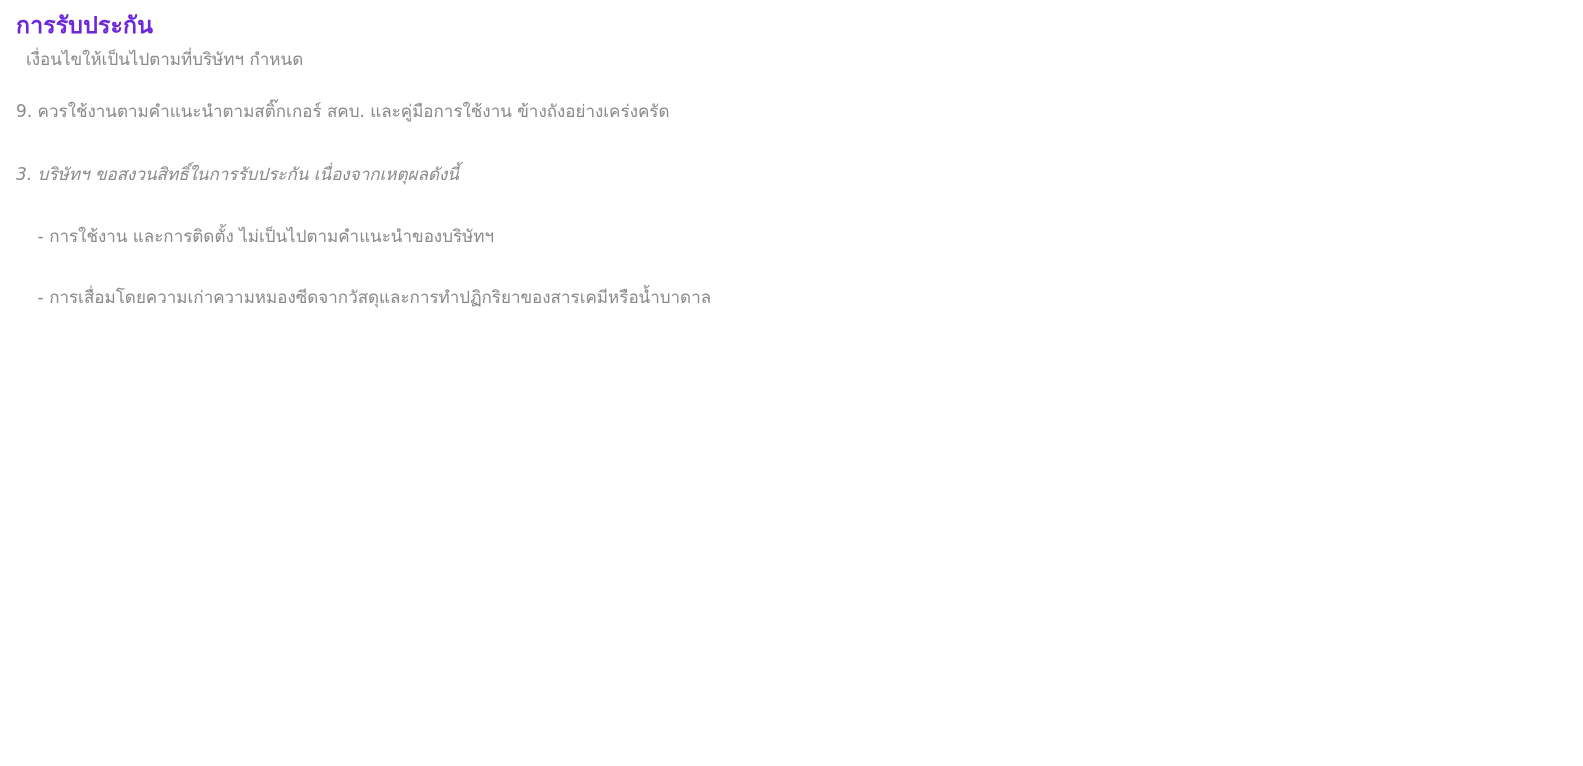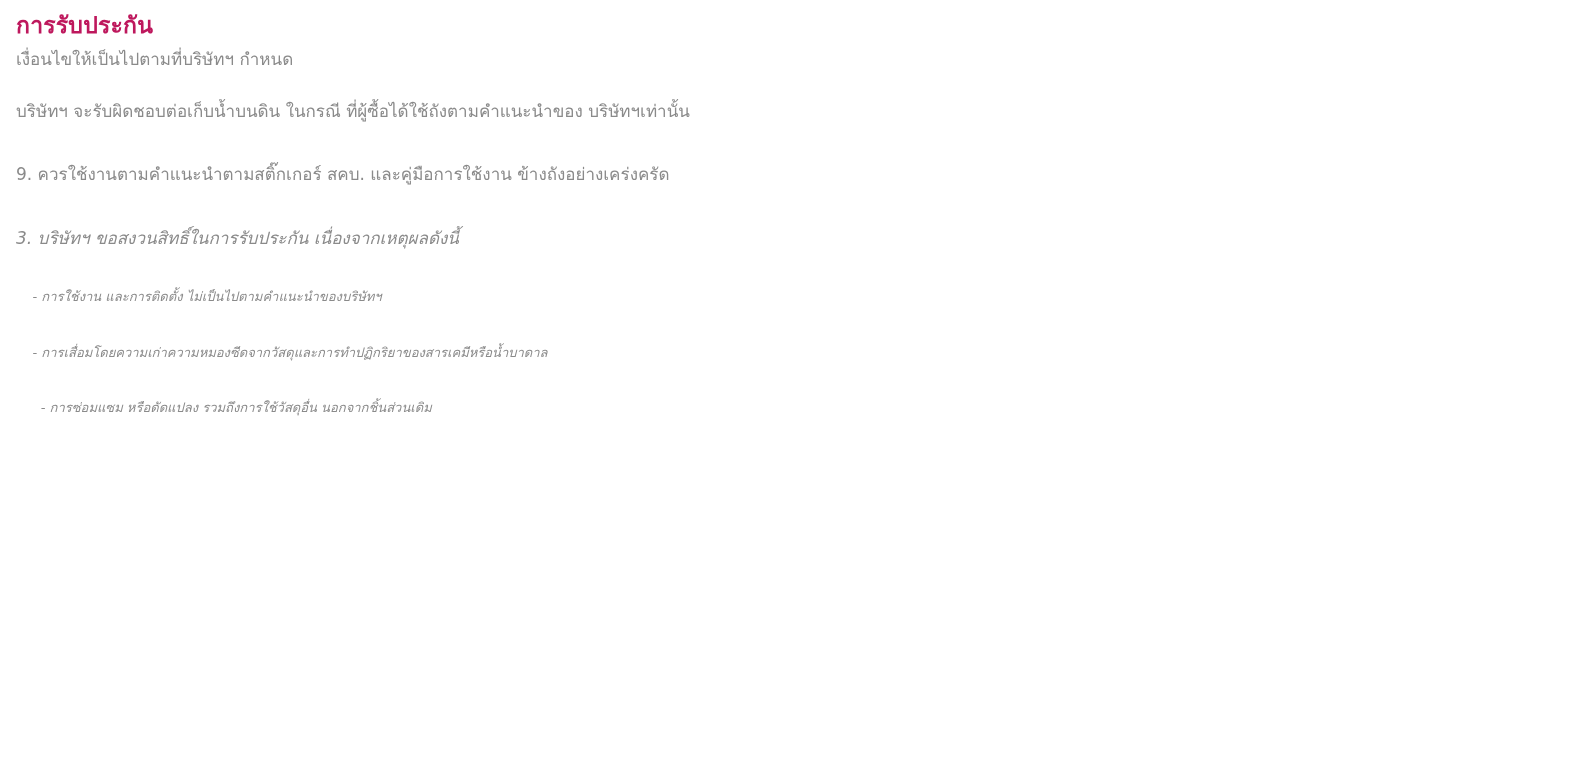--- a/index.html
+++ b/index.html
@@ -15,71 +15,68 @@
     color: #7b7b7b;
     overflow: hidden;
   }
   .page {
     box-sizing: border-box;
     padding: 10px 16px 0 16px;
   }
   .doc-title {
     font-size: 23px;
     font-weight: bold;
-    color: #be185d;
+    color: #6d28d9;
     line-height: 1.35;
     margin: 0 0 6px 0;
     letter-spacing: 0.2px;
   }
   .subtitle {
     font-size: 17px;
     color: #8a8a8a;
     line-height: 1.5;
-    margin: 0 0 26px 0;
+    margin: 0 0 26px 10px;
   }
   .para {
     font-size: 17px;
     color: #8a8a8a;
     line-height: 1.5;
     margin: 0 0 38px 0;
     white-space: pre-wrap;
   }
   .para.tight {
     margin-bottom: 36px;
     font-style: italic;
   }
   .bullets {
     margin: 0;
     padding: 0;
     list-style: none;
   }
   .bullets li {
-    font-size: 13px;
+    font-size: 17px;
     color: #8a8a8a;
     line-height: 1.5;
     margin: 0 0 36px 0;
     white-space: pre;
-    font-style: italic;
   }
 </style>
 </head>
 <body>
 
 <div class="page">
 
   <h1 class="doc-title">การรับประกัน</h1>
 
   <p class="subtitle">เงื่อนไขให้เป็นไปตามที่บริษัทฯ กำหนด</p>
 
 
-  <p class="para">บริษัทฯ จะรับผิดชอบต่อเก็บน้ำบนดิน ในกรณี ที่ผู้ซื้อได้ใช้ถังตามคำแนะนำของ บริษัทฯเท่านั้น</p>
 
   <p class="para">9. ควรใช้งานตามคำแนะนำตามสติ๊กเกอร์ สคบ. และคู่มือการใช้งาน ข้างถังอย่างเคร่งครัด</p>
 
   <p class="para tight">3. บริษัทฯ ขอสงวนสิทธิ์ในการรับประกัน เนื่องจากเหตุผลดังนี้</p>
 
   <ul class="bullets">
     <li>    - การใช้งาน และการติดตั้ง ไม่เป็นไปตามคำแนะนำของบริษัทฯ</li>
     <li>    - การเสื่อมโดยความเก่าความหมองซีดจากวัสดุและการทำปฏิกริยาของสารเคมีหรือน้ำบาดาล</li>
-    <li>      - การซ่อมแซม หรือดัดแปลง รวมถึงการใช้วัสดุอื่น นอกจากชิ้นส่วนเดิม</li>
   </ul>
 
 </div>
 
 </body></html>

